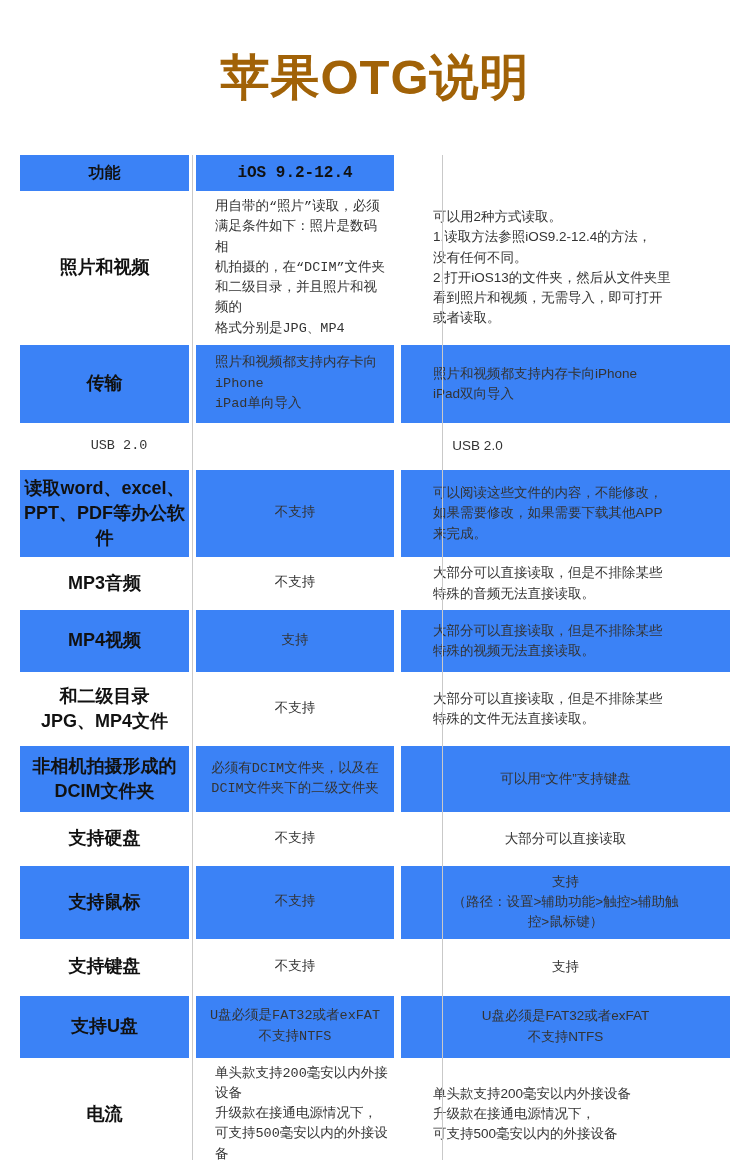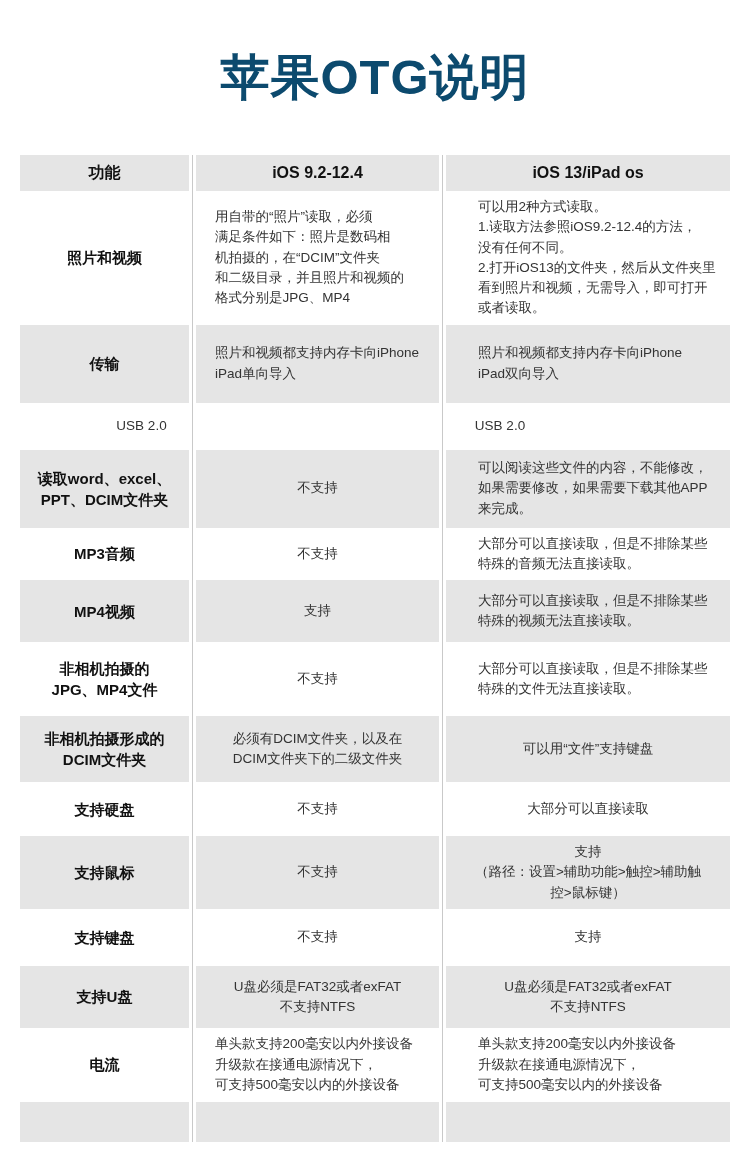--- a/index.html
+++ b/index.html
@@ -13,21 +13,21 @@
   }
   .title-wrap {
     height: 155px;
     display: flex;
     align-items: center;
     justify-content: center;
   }
   .title {
     font-size: 49px;
     font-weight: bold;
-    color: #0c4a6e;
+    color: #a16207;
     letter-spacing: 1px;
   }
   .otg-table {
     position: relative;
     width: 710px;
     margin: 0 20px;
   }
   .vline {
     position: absolute;
     top: 0;
@@ -46,46 +46,45 @@
     text-align: center;
     font-size: 13.5px;
     color: #333333;
     line-height: 1.5;
     white-space: pre-line;
     padding: 6px 4px;
   }
   .c1 {
     width: 169px;
     font-weight: bold;
-    font-size: 15px;
+    font-size: 18px;
     color: #111111;
     line-height: 1.4;
   }
-  .c2 { width: 243px; }
+  .c2 { width: 198px; font-family: Liberation Mono, monospace; }
   .c3 { flex: 1; }
   .left2 { justify-content: flex-start; text-align: left; padding-left: 19px; padding-right: 6px; }
   .left3 { justify-content: flex-start; text-align: left; padding-left: 32px; padding-right: 10px; }
-  .striped .cell { background: #e5e5e5; }
+  .striped .cell { background: #3b82f6; }
   .hrow .cell { font-weight: bold; font-size: 16px; color: #111111; }
 </style>
 </head>
 <body>
 
 <div class="title-wrap">
   <div class="title">苹果OTG说明</div>
 </div>
 
 <div class="otg-table">
   <div class="vline vl1"></div>
   <div class="vline vl2"></div>
 
   <div class="row hrow striped" style="min-height:33px">
     <div class="cell c1">功能</div>
     <div class="cell c2">iOS 9.2-12.4</div>
-    <div class="cell c3">iOS 13/iPad os</div>
   </div>
 
   <div class="row" style="min-height:122px">
     <div class="cell c1">照片和视频</div>
     <div class="cell c2 left2">用自带的“照片”读取，必须
 满足条件如下：照片是数码相
 机拍摄的，在“DCIM”文件夹
 和二级目录，并且照片和视频的
 格式分别是JPG、MP4</div>
     <div class="cell c3 left3">可以用2种方式读取。
@@ -103,21 +102,21 @@
     <div class="cell c3 left3">照片和视频都支持内存卡向iPhone
 iPad双向导入</div>
   </div>
 
   <div class="row" style="min-height:47px">
     <div class="cell c2">USB 2.0</div>
     <div class="cell c3">USB 2.0</div>
   </div>
 
   <div class="row striped" style="min-height:78px">
-    <div class="cell c1">读取word、excel、PPT、DCIM文件夹</div>
+    <div class="cell c1">读取word、excel、PPT、PDF等办公软件</div>
     <div class="cell c2">不支持</div>
     <div class="cell c3 left3">可以阅读这些文件的内容，不能修改，
 如果需要修改，如果需要下载其他APP
 来完成。</div>
   </div>
 
   <div class="row" style="min-height:48px">
     <div class="cell c1">MP3音频</div>
     <div class="cell c2">不支持</div>
     <div class="cell c3 left3">大部分可以直接读取，但是不排除某些
@@ -125,21 +124,21 @@
   </div>
 
   <div class="row striped" style="min-height:62px">
     <div class="cell c1">MP4视频</div>
     <div class="cell c2">支持</div>
     <div class="cell c3 left3">大部分可以直接读取，但是不排除某些
 特殊的视频无法直接读取。</div>
   </div>
 
   <div class="row" style="min-height:74px">
-    <div class="cell c1">非相机拍摄的
+    <div class="cell c1">和二级目录
 JPG、MP4文件</div>
     <div class="cell c2">不支持</div>
     <div class="cell c3 left3">大部分可以直接读取，但是不排除某些
 特殊的文件无法直接读取。</div>
   </div>
 
   <div class="row striped" style="min-height:66px">
     <div class="cell c1">非相机拍摄形成的
 DCIM文件夹</div>
     <div class="cell c2">必须有DCIM文件夹，以及在

